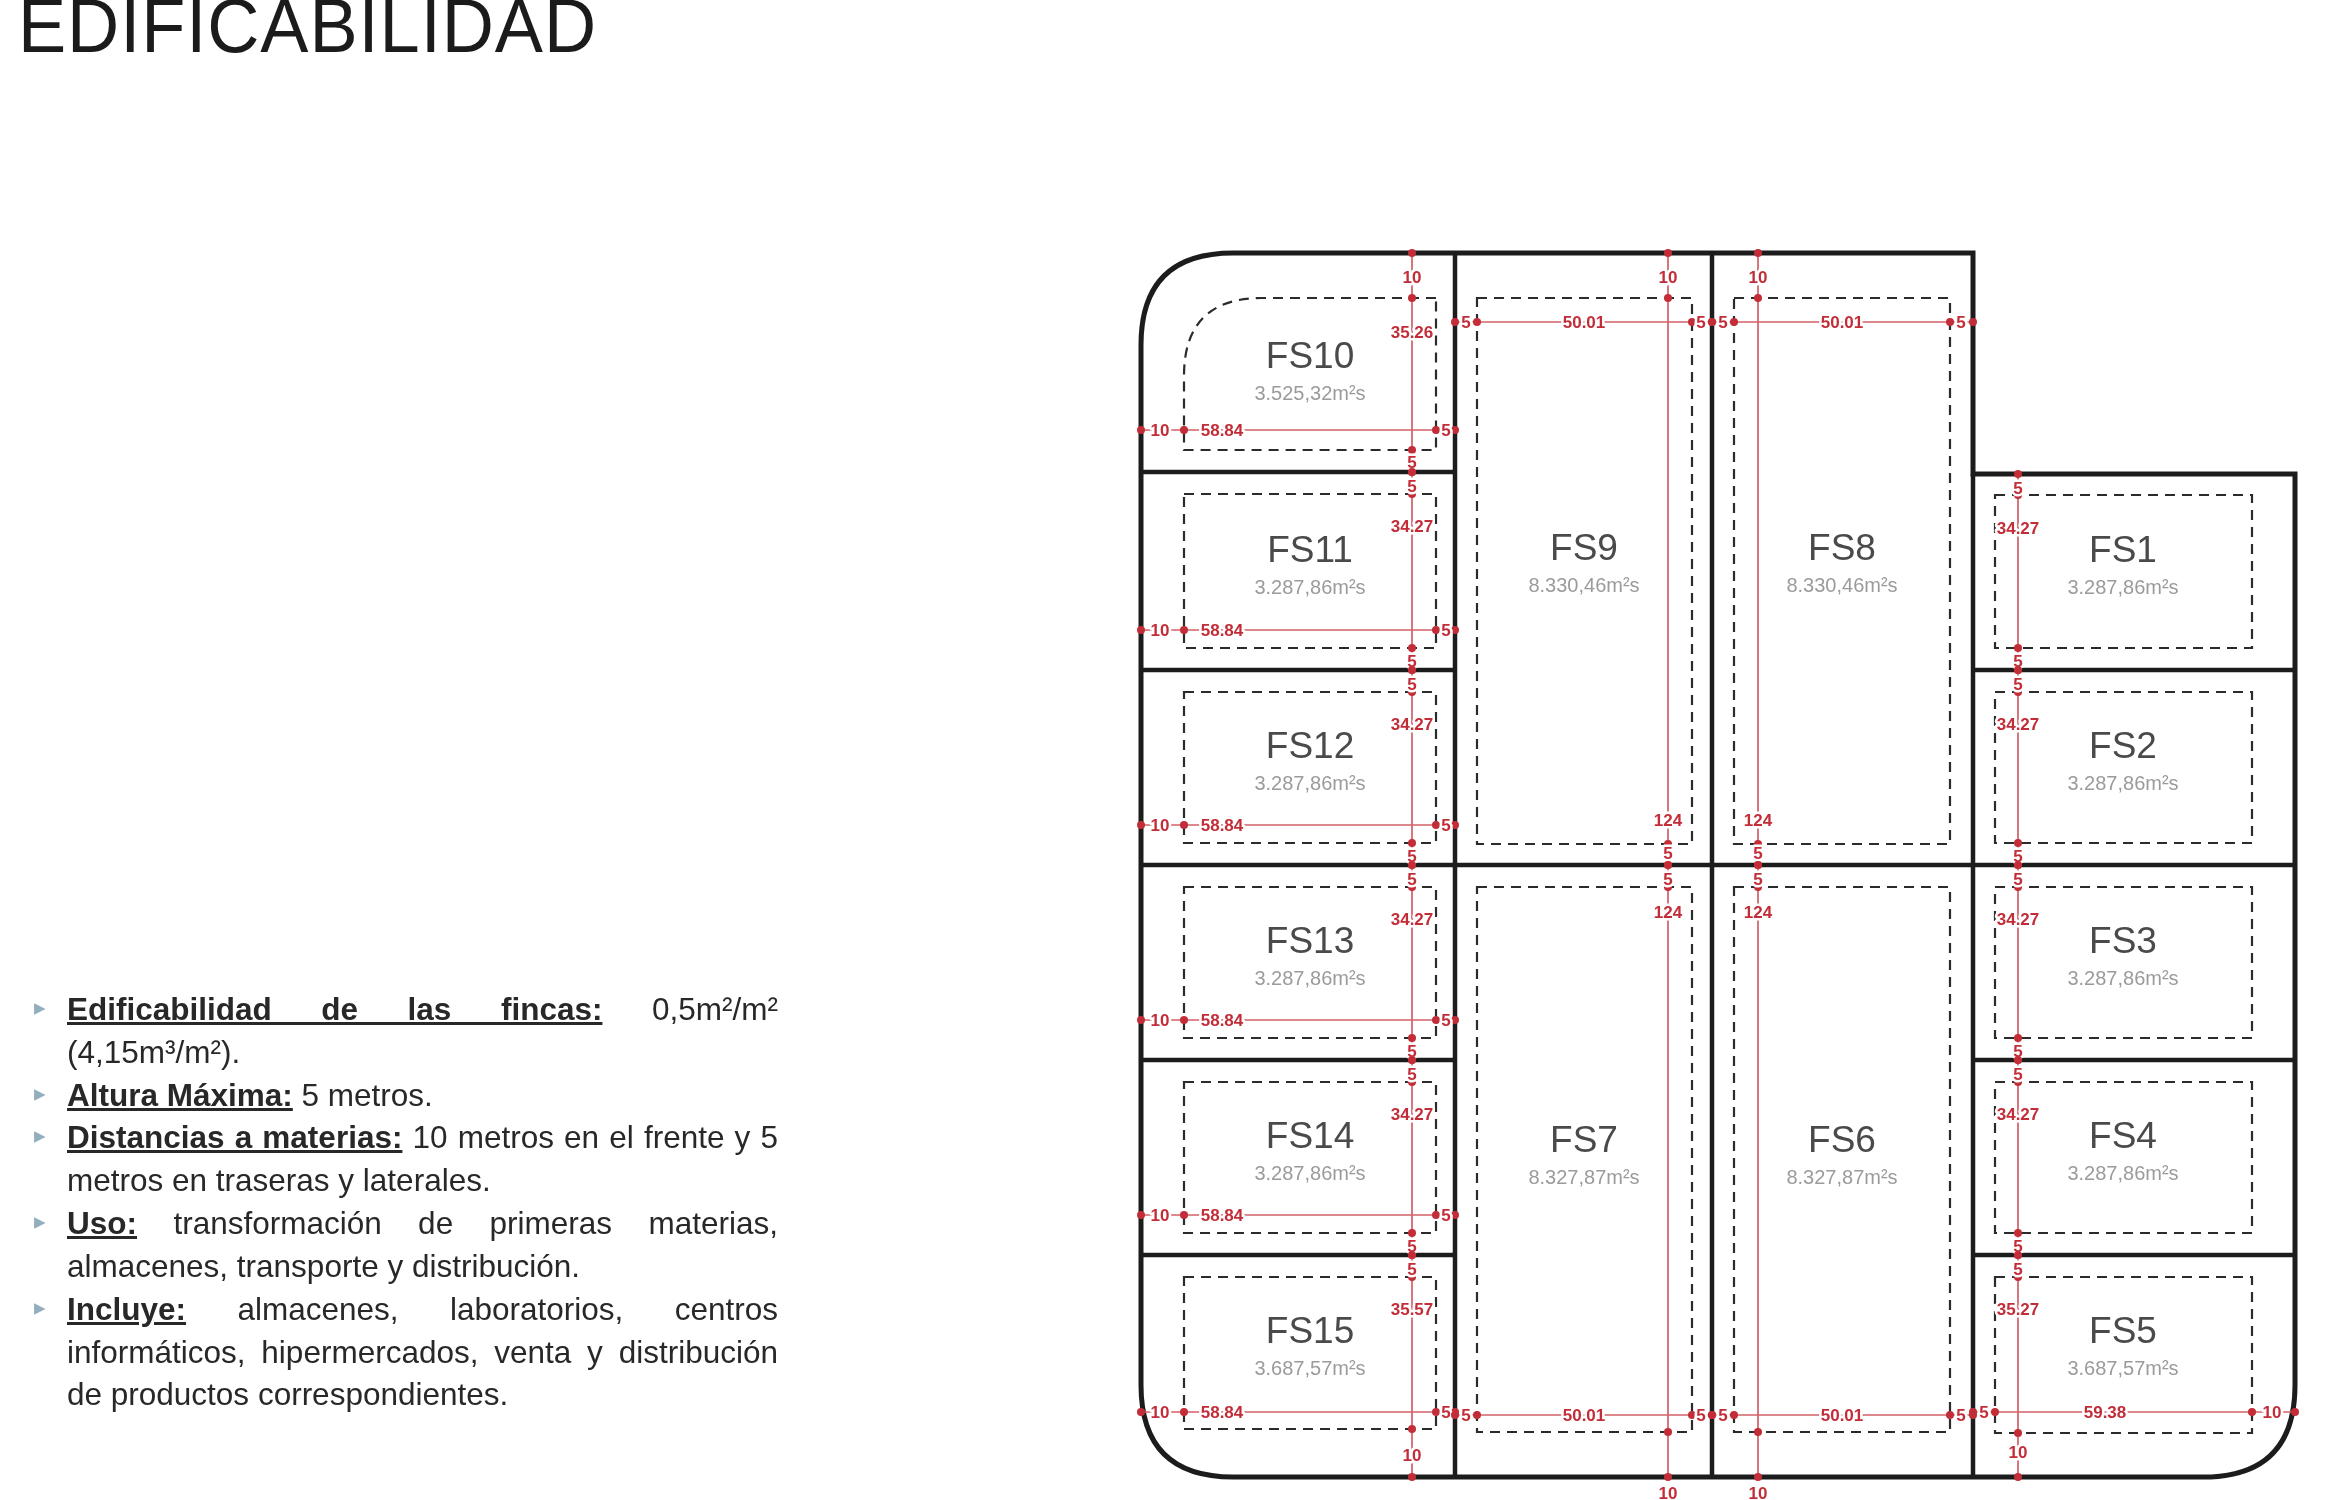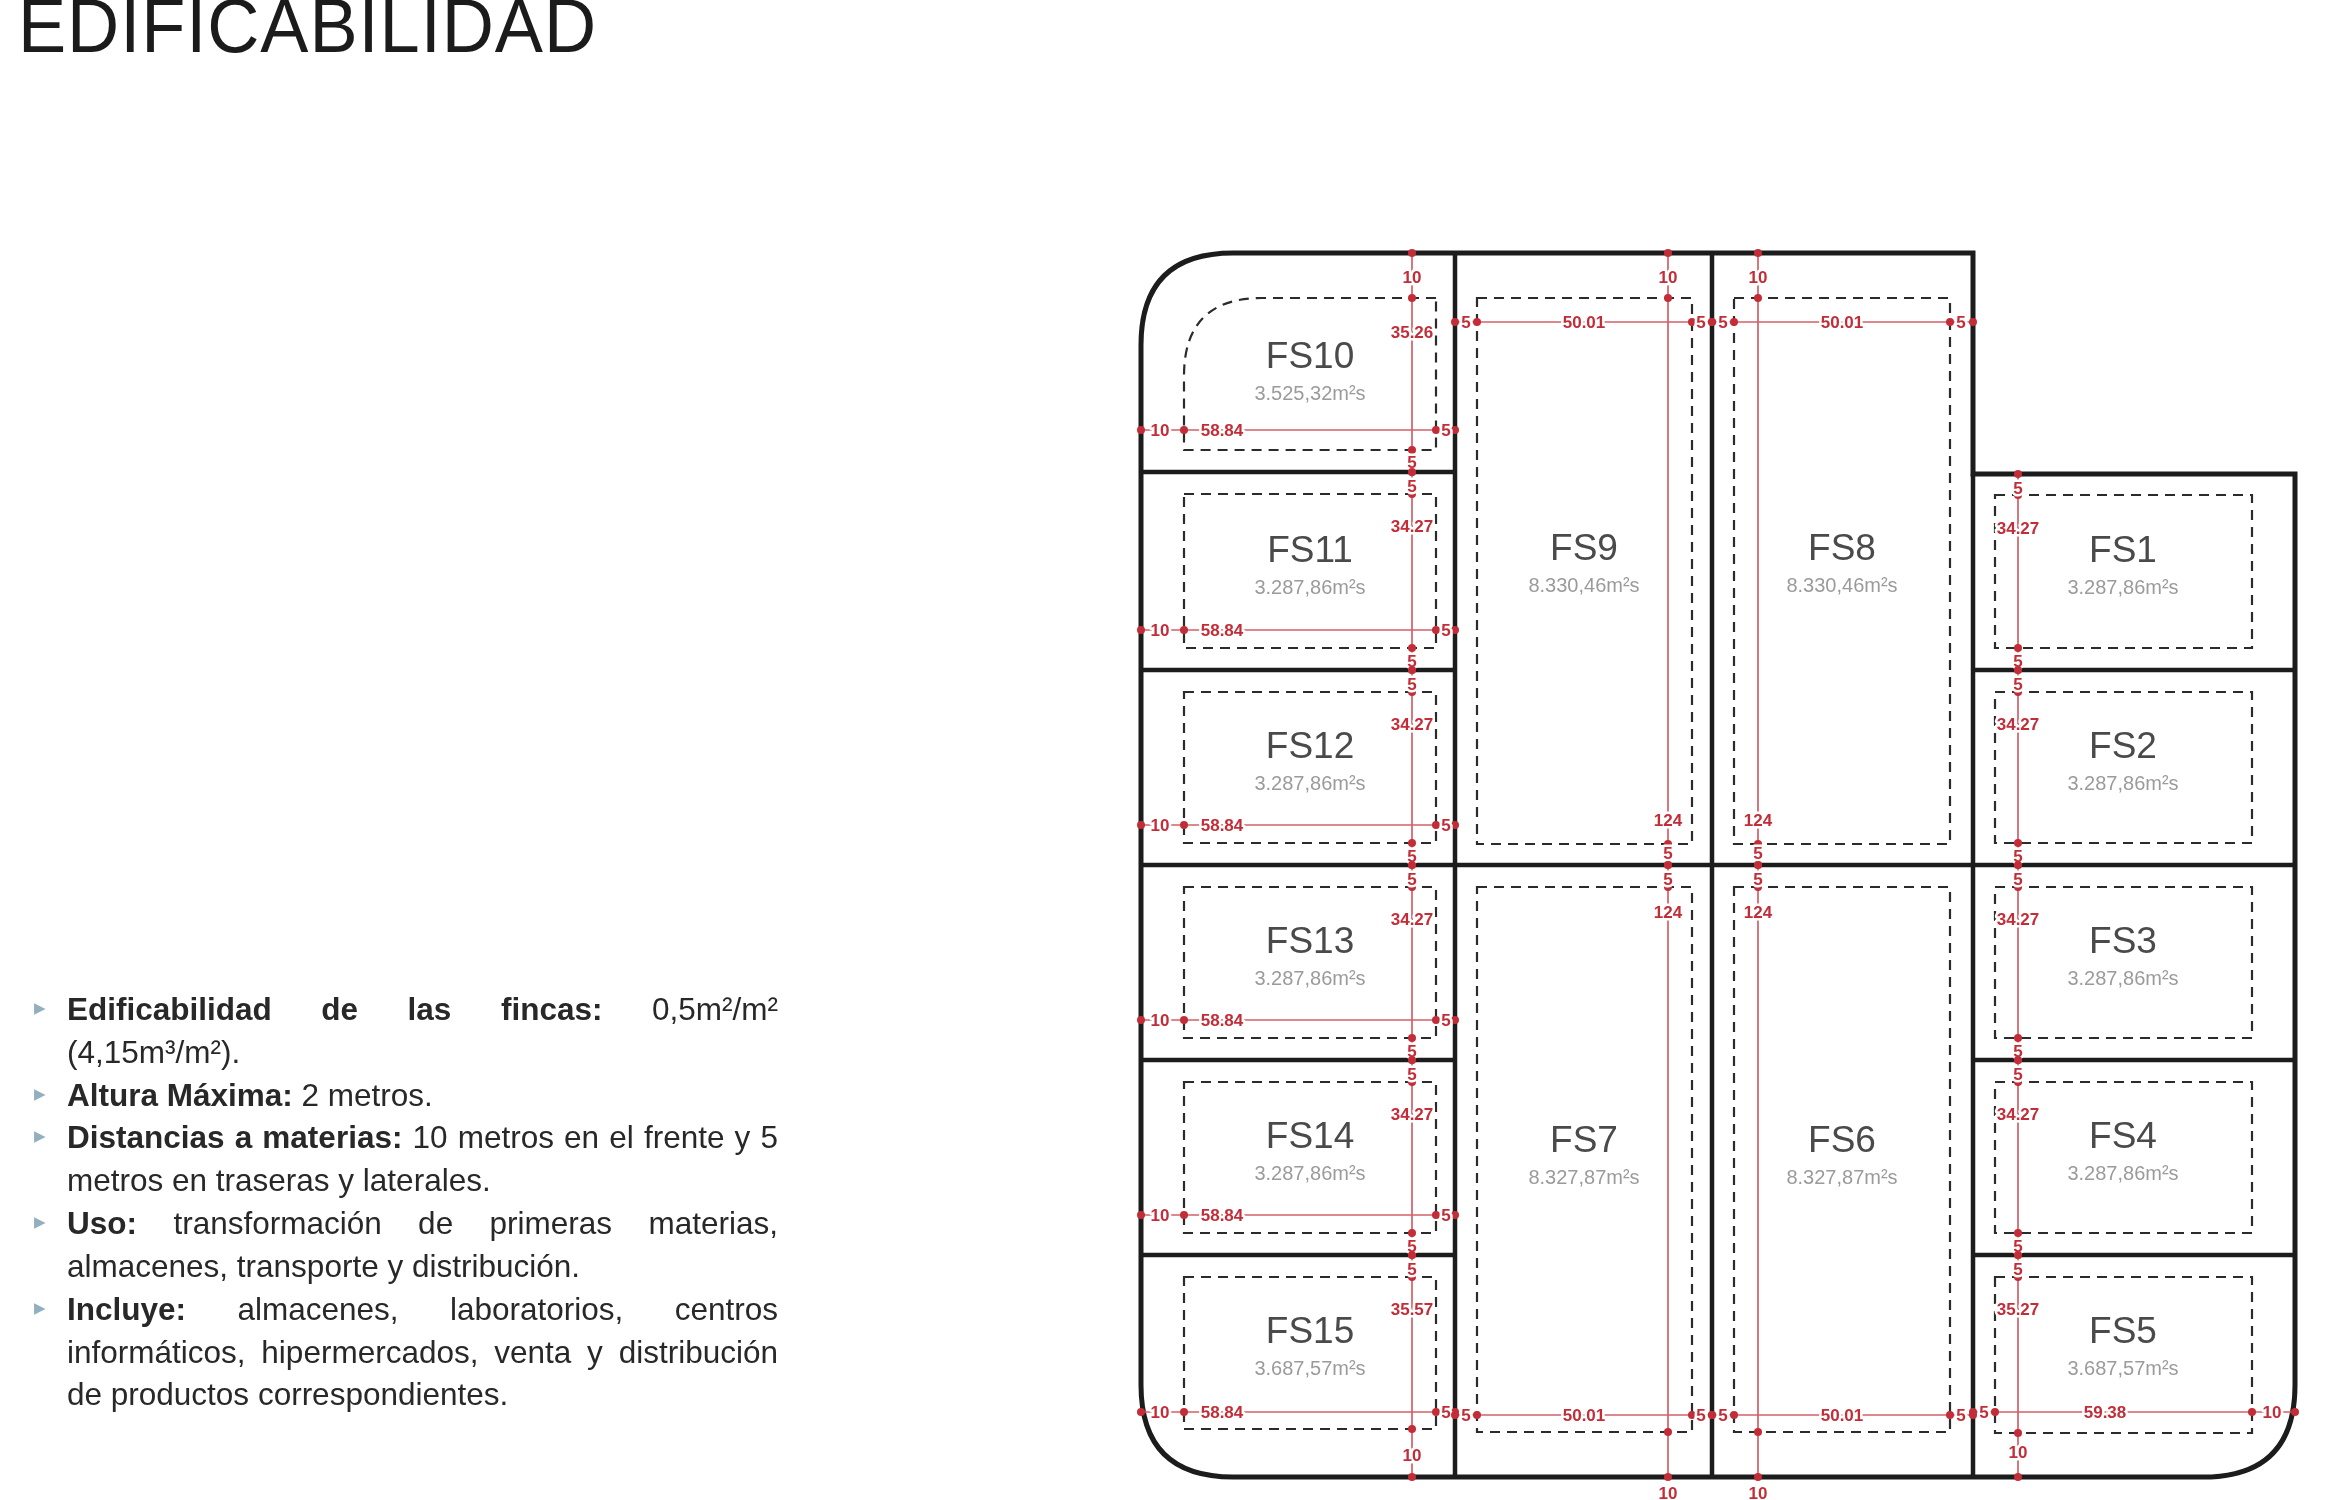--- a/index.html
+++ b/index.html
@@ -17,21 +17,21 @@
     position:absolute;left:30px;top:988px;width:748px;
     margin:0;padding:0;list-style:none;
   }
   .bullets li{
     position:relative;padding:0 0 0 37px;margin:0;
     font-size:31.5px;line-height:1.36;color:#282828;text-align:justify;
   }
   .bullets .marker{
     position:absolute;left:4px;top:4px;font-size:23px;color:#93afbf;
   }
-  .bullets b{font-weight:700;}
+  .bullets b{font-weight:700;text-decoration:underline;}
   #plan{position:absolute;left:1100px;top:230px;width:1249px;height:1270px;}
   #plan .outline{fill:none;stroke:#1c1c1c;stroke-width:5;}
   #plan .divider{stroke:#1c1c1c;stroke-width:4.5;}
   #plan .dash{fill:none;stroke:#2b2b2b;stroke-width:2.2;stroke-dasharray:10 7;}
   #plan .dim{stroke:#d06067;stroke-width:1.7;}
   #plan .tick{fill:#c22d38;}
   #plan text{font-family:"Liberation Sans",sans-serif;}
   #plan .dimlabel{
     fill:#c22d38;font-size:17px;font-weight:700;text-anchor:middle;
     paint-order:stroke;stroke:#ffffff;stroke-width:5px;stroke-linejoin:round;
@@ -40,21 +40,21 @@
   #plan .plotarea{fill:#9b9b9b;font-size:20px;text-anchor:middle;}
 </style>
 </head>
 <body>
 
 <div class="slide">
   <h1 class="page-title">EDIFICABILIDAD</h1>
 
   <ul class="bullets" id="bullets">
       <li><span class="marker">▸</span><b>Edificabilidad de las fincas:</b><span> 0,5m²/m² (4,15m³/m²).</span></li>
-      <li><span class="marker">▸</span><b>Altura Máxima:</b><span> 2 metros.</span></li>
+      <li><span class="marker">▸</span><b>Altura Máxima:</b><span> 5 metros.</span></li>
       <li><span class="marker">▸</span><b>Distancias a materias:</b><span> 10 metros en el frente y 5 metros en traseras y laterales.</span></li>
       <li><span class="marker">▸</span><b>Uso:</b><span> transformación de primeras materias, almacenes, transporte y distribución.</span></li>
       <li><span class="marker">▸</span><b>Incluye:</b><span> almacenes, laboratorios, centros informáticos, hipermercados, venta y distribución de productos correspondientes.</span></li>
     </ul>
 
   <svg id="plan" viewBox="1100 230 1249 1270" xmlns="http://www.w3.org/2000/svg">
       <path d="M1141,1385 L1141,345 Q1141,253 1233,253 L1973,253 L1973,474 L2295,474 L2295,1385 Q2295,1477 2203,1477 L1233,1477 Q1141,1477 1141,1385 Z" class="outline"></path>
       <line x1="1455" y1="253" x2="1455" y2="1477" class="divider"></line>
       <line x1="1712" y1="253" x2="1712" y2="1477" class="divider"></line>
       <line x1="1973" y1="474" x2="1973" y2="1477" class="divider"></line>

